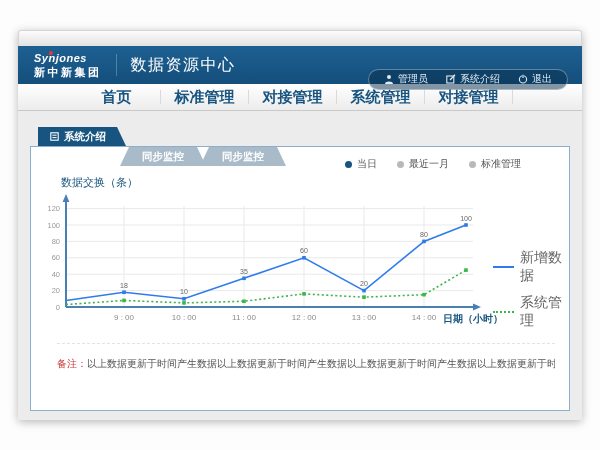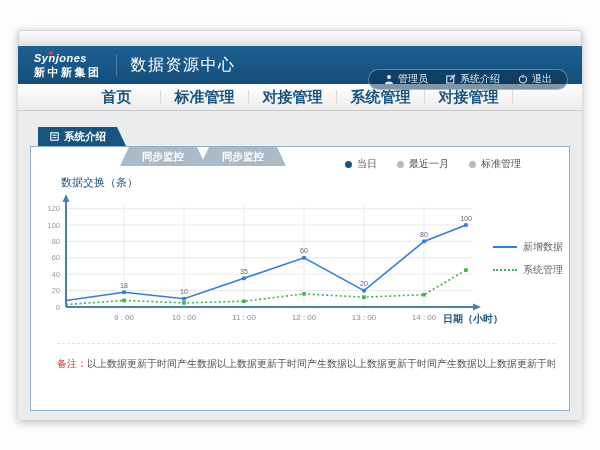--- a/index.html
+++ b/index.html
@@ -59,21 +59,21 @@
     margin-top:20px;
   }
   .panel { position:relative; background:#fff; border:1px solid #8cafd0; height:265px; }
   .filters { position:absolute; top:10px; right:48px; display:flex; gap:20px; font-size:10px; color:#555; align-items:flex-end; }
   .filter { display:flex; align-items:center; gap:5px; cursor:pointer; }
   .dot { width:7px; height:7px; border-radius:50%; background:#b9b9b9; }
   .dot.selected { background:#17547f; }
   .y-title { position:absolute; top:28px; left:22px; font-size:11px; color:#17547f;margin-left:8px; }
   .chart { position:absolute; top:45px; left:0; }
   .chart svg { overflow:visible; font-family:"Liberation Sans","DejaVu Sans",sans-serif; }
-  .legend { position:absolute; left:462px; top:93px; font-size:10px; color:#666; }
+  .legend { position:absolute; left:462px; top:102px; font-size:14px; color:#666; }
   .legend-item { display:flex; align-items:center; gap:6px; margin-bottom:9px; cursor:pointer; }
   .sample { width:24px; height:0; }
   .sample.solid { border-top:2px solid #2e7cec; }
   .sample.dotted { border-top:2px dotted #3cb54a; }
   .note {
     position:absolute; left:26px; right:14px; top:196px;
     border-top:1px dashed #e3e3e3; padding-top:13px;
     font-size:10px; color:#555; white-space:nowrap; overflow:hidden;
   }
   .note-prefix { color:#cc3b3b; }

